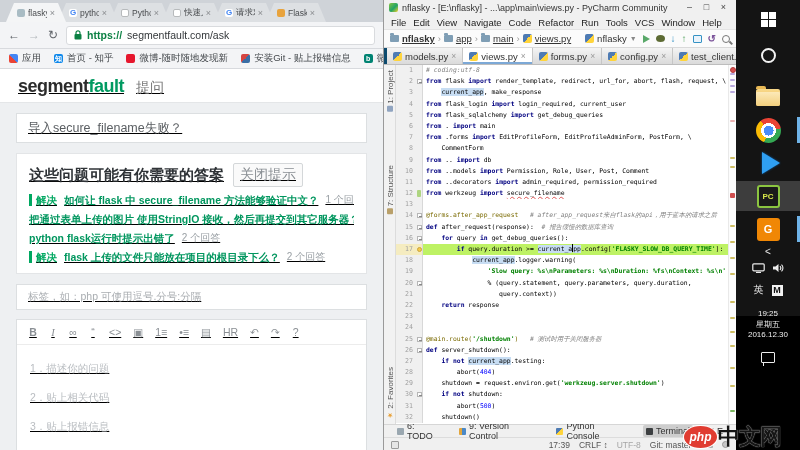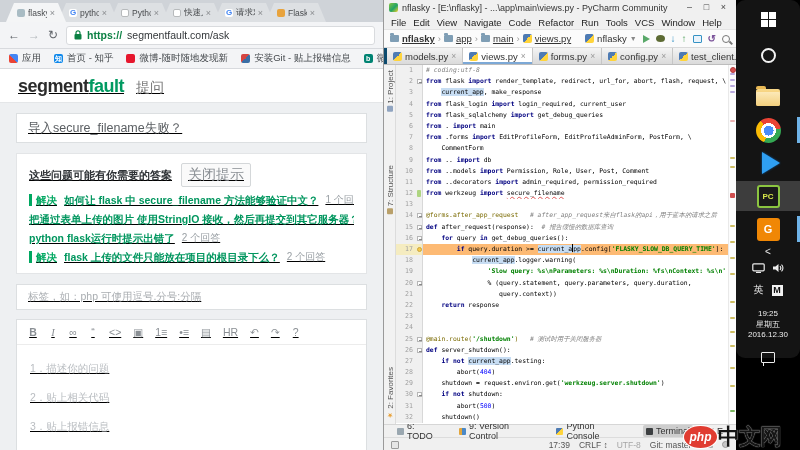--- a/index.html
+++ b/index.html
@@ -38,21 +38,21 @@
   .ic-bing{background:#008373;}
   .page{height:381px;overflow:hidden;text-decoration:underline;}
   .sf-header{height:34px;background:#fff;border-bottom:1px solid #e4e6e8;display:flex;align-items:baseline;padding:7px 18px 0;}
   .sf-logo{font-size:18px;font-weight:bold;color:#2b2b2b;letter-spacing:-0.5px;}
   .sf-logo .green{color:#009a61;}
   .sf-ask{font-size:14px;color:#777;margin-left:12px;}
   .sf-body{padding:10px 16px 0;}
   .sf-title-input{background:#fff;border:1px solid #dcdfe1;height:30px;display:flex;align-items:center;padding:0 11px;font-size:12.5px;color:#5a5e62;}
   .sf-suggest{margin-top:10px;background:#fff;border:1px solid #e3e5e7;padding:9px 12px 10px;}
   .sf-suggest-head{display:flex;align-items:center;gap:9px;}
-  .sf-suggest-head b{font-size:11px;color:#2f3337;}
+  .sf-suggest-head b{font-size:15px;color:#2f3337;}
   .btn-dismiss{font-size:14px;color:#8a8f94;background:#fafafa;border:1px solid #d4d7d9;border-radius:2px;padding:2px 6px;}
   .sf-item{margin-top:7px;font-size:10.5px;font-weight:bold;color:#00965e;display:flex;align-items:center;gap:7px;line-height:12px;white-space:nowrap;overflow:hidden;}
   .solved-tag{color:#00a861;border-left:3px solid #00a861;padding-left:4px;flex:none;}
   .sf-item .cnt{color:#9aa0a5;font-weight:normal;font-size:10px;flex:none;}
   .sf-tags{margin-top:10px;background:#fff;border:1px solid #dcdfe1;height:26px;display:flex;align-items:center;padding:0 11px;font-size:10.5px;color:#a9adb1;}
   .sf-editor{margin-top:9px;background:#fff;border:1px solid #dcdfe1;border-bottom:none;}
   .sf-toolbar{height:25px;border-bottom:1px solid #ececec;display:flex;align-items:center;gap:12px;padding:0 12px;color:#8a8f94;font-size:10.5px;}
   .sf-toolbar .tbi{min-width:8px;text-align:center;}
   .tbi.b{font-weight:bold;} .tbi.i{font-style:italic;font-family:"Liberation Serif",serif;}
   .sf-ph{padding:2px 13px 6px;}
@@ -99,21 +99,21 @@
   .sq-project{background:#90a4c0;} .sq-structure{background:#b9a06a;}
   .pc-code{flex:1;overflow:hidden;position:relative;font-family:"DejaVu Sans Mono",monospace;font-size:6.4px;color:#000;}
   .codeline{display:flex;height:11.2px;line-height:11.2px;white-space:pre;}
   .ln{width:20px;background:#f0f0f0;color:#a0a0a0;text-align:right;padding-right:3px;flex:none;font-size:6.6px;}
   .fold{width:7px;background:#f0f0f0;border-right:1px solid #d8d8d8;flex:none;position:relative;}
   .fold .fm{position:absolute;left:1px;top:3px;width:5px;height:5px;border:1px solid #b6b6b6;background:#fdfdfd;}
   .fold .fm::after{content:"";position:absolute;left:1px;top:2px;width:3px;height:1px;background:#888;}
   .fold .bulb{position:absolute;left:1px;top:3px;width:5px;height:5px;border-radius:50%;background:#f7c948;border:1px solid #caa53d;}
   .fold .gmark{position:absolute;left:1px;top:2px;width:4px;height:7px;background:#aed581;border-radius:1px;}
   .codetext{flex:1;padding-left:3px;overflow:hidden;}
-  .codeline.cur{background:#fdba74;}
+  .codeline.cur{background:#bef264;}
   .codeline.cur .ln,.codeline.cur .fold{background:#f5ecc0;}
   .sg-k{color:#000080;font-weight:bold;}
   .sg-s{color:#008000;font-weight:bold;}
   .sg-c{color:#808080;font-style:italic;}
   .sg-n{color:#0000ff;}
   .sg-d{color:#7a6a00;}
   .sg-hl{background:#c7ddf3;}
   .sg-err{text-decoration:underline;text-decoration-style:wavy;text-decoration-color:#e05555;}
   .sg-cr{display:inline-block;width:0;height:8px;border-left:1px solid #000;vertical-align:-1px;}
   .pc-scroll{width:8px;background:#fcfcfc;border-left:1px solid #e9e9e9;position:relative;flex:none;}
@@ -131,21 +131,21 @@
   .twic-event{background:transparent;border:1px solid #999;border-radius:50%;}
   .pc-status{height:14px;background:#f0f0f0;border-top:1px solid #dcdcdc;display:flex;align-items:center;gap:9px;padding:0 7px;font-size:8.5px;color:#555;}
   .sq-toggle{width:8px;height:8px;border:1px solid #9a9a9a;background:#e5e5e5;border-radius:1px;}
   .pc-status .right{margin-left:auto;display:flex;align-items:center;gap:9px;}
   .st-dim{color:#a5a5a5;}
   .mini-lock{width:6px;height:5px;background:#b0b0b0;border-radius:1px;position:relative;margin-top:2px;}
   .mini-lock::before{content:"";position:absolute;top:-3px;left:1px;width:4px;height:3px;border:1px solid #b0b0b0;border-bottom:none;border-radius:2px 2px 0 0;}
   .hector{width:7px;height:7px;border-radius:50%;background:#c7c7c7;border:1px solid #9a9a9a;}
 
   
-  .taskbar{position:absolute;left:736px;top:0;width:64px;height:358px;background:#141414;z-index:20;display:flex;flex-direction:column;align-items:center;border-radius:9px;}
+  .taskbar{position:absolute;left:736px;top:0;width:64px;height:316px;background:#141414;z-index:20;display:flex;flex-direction:column;align-items:center;}
   .tb-item{width:64px;display:flex;justify-content:center;align-items:center;position:relative;flex:none;}
   .win-logo{display:grid;grid-template-columns:7px 7px;grid-template-rows:7px 7px;gap:1px;}
   .win-logo span{background:#fff;}
   .cortana{width:15px;height:15px;border:2px solid #f2f2f2;border-radius:50%;}
   .folder-ic{width:24px;height:17px;background:linear-gradient(#f9d98a,#e9b955);border-radius:2px;position:relative;}
   .folder-ic::before{content:"";position:absolute;top:-3px;left:0;width:10px;height:3px;background:#e9b955;border-radius:2px 2px 0 0;}
   .folder-ic::after{content:"";position:absolute;top:3px;left:0;width:24px;height:14px;background:linear-gradient(#fce9b8,#f2cf7e);border-radius:1px 1px 2px 2px;}
   .chrome-ic{width:25px;height:25px;border-radius:50%;
      background:radial-gradient(circle at 50% 50%,#4a8cf7 0 5px,#fff 5px 7.5px,rgba(0,0,0,0) 7.5px),
                 conic-gradient(from -40deg,#ea4335 0deg 120deg,#34a853 120deg 240deg,#fbbc05 240deg 360deg);}

